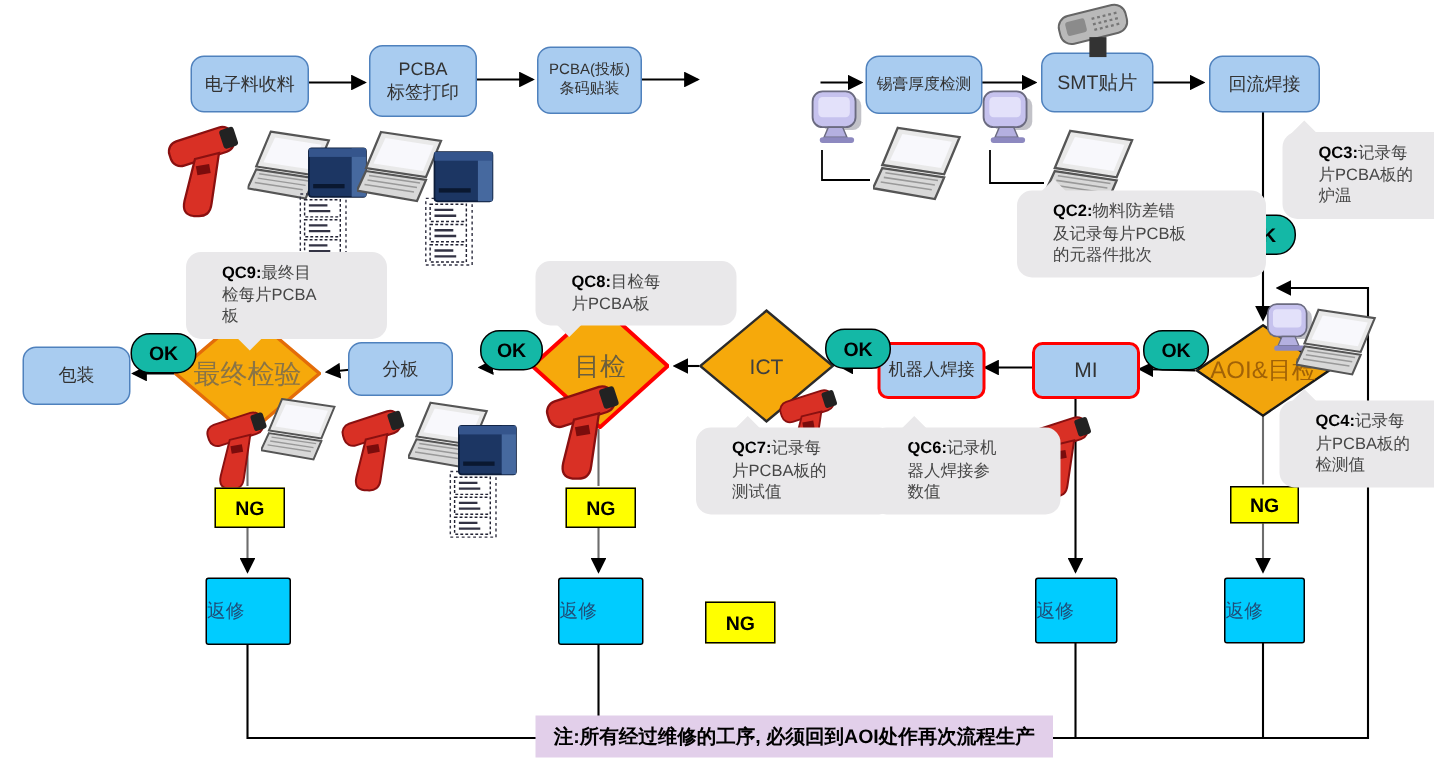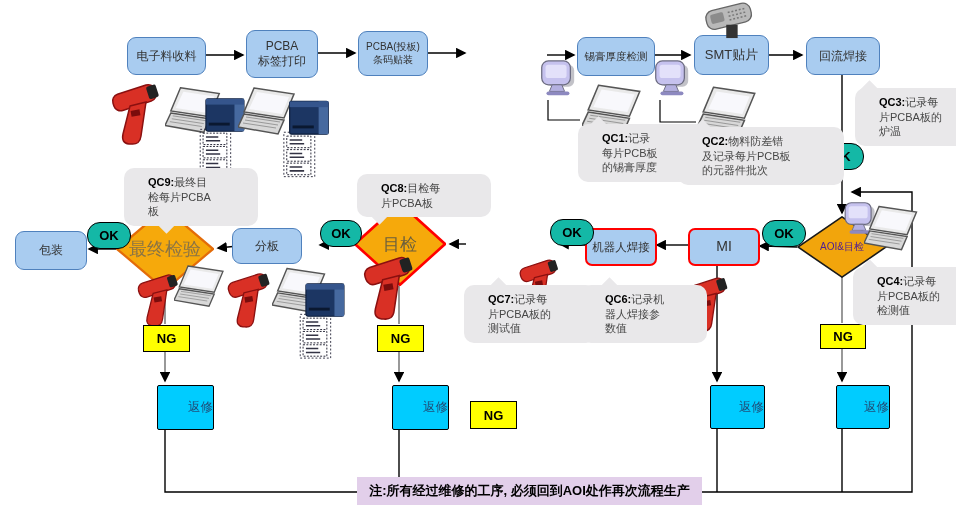--- a/index.html
+++ b/index.html
@@ -3,21 +3,21 @@
 <meta charset="utf-8">
 <style>
   html,body{margin:0;padding:0;background:#fff;font-family:"Liberation Sans","DejaVu Sans",sans-serif;}
   #stage{position:relative;width:956px;height:511px;background:#fff;overflow:hidden;}
   #wires{position:absolute;left:0;top:0;z-index:1;}
   .pbox{position:absolute;z-index:3;background:#A9CCF0;border:1.6px solid #4F81BD;border-radius:9px;
         display:flex;align-items:center;justify-content:center;text-align:center;color:#333;
         font-size:12px;line-height:1.25;white-space:pre-line;}
   .pbox.red{border:2px solid #FF0000;border-radius:7px;}
   .repair{position:absolute;z-index:3;background:#00CCFF;border:1.6px solid #000;border-radius:2px;
-        display:flex;align-items:center;justify-content:flex-end;color:#1F4E79;font-size:12.5px;margin-left:20px;}
+        display:flex;align-items:center;justify-content:flex-start;color:#1F4E79;font-size:12.5px;}
   .chip{position:absolute;z-index:5;display:flex;align-items:center;justify-content:center;
         font-weight:bold;font-size:13px;border:1.6px solid #000;color:#000;}
   .ok{background:#14b8a6;border-radius:13px;} .ng{background:#FFFF00;}
   .diamond{position:absolute;z-index:3;}
   .diamond svg{position:absolute;left:0;top:0;width:100%;height:100%;}
   .dlabel{position:absolute;inset:0;display:flex;align-items:center;justify-content:center;font-size:17px;}
   .callout{position:absolute;z-index:5;background:#E9E8EA;border-radius:10px;padding:7px 24px;
         font-size:11px;color:#474747;line-height:1.32;}
   .callout b{color:#000;font-weight:bold;}
   .callout .ct{white-space:pre-line;}
@@ -97,25 +97,31 @@
         <polygon points="50,1 99,35 50,69 1,35" fill="#F6A90B" stroke="#E36C09" stroke-width="2"></polygon>
       </svg>
     <span class="dlabel" style="color:#8a7445;font-size:18px">最终检验</span>
   </div>
   <div class="diamond" style="left:354px;top:202px;width:92px;height:84px">
     <svg viewBox="0 0 100 70" preserveAspectRatio="none">
         <polygon points="50,1 99,35 50,69 1,35" fill="#F6A90B" stroke="#FF0000" stroke-width="2.4"></polygon>
       </svg>
     <span class="dlabel" style="color:#6b5f3e">目检</span>
   </div>
+  <div class="diamond" style="left:466px;top:206px;width:90px;height:76px">
+    <svg viewBox="0 0 100 70" preserveAspectRatio="none">
+        <polygon points="50,1 99,35 50,69 1,35" fill="#F6A90B" stroke="#2b2b2b" stroke-width="1.6"></polygon>
+      </svg>
+    <span class="dlabel" style="color:#3f3f3f;font-size:14px">ICT</span>
+  </div>
   <div class="diamond" style="left:797px;top:216px;width:90px;height:62px">
     <svg viewBox="0 0 100 70" preserveAspectRatio="none">
         <polygon points="50,1 99,35 50,69 1,35" fill="#F2A50C" stroke="#1a1a1a" stroke-width="1.8"></polygon>
       </svg>
-    <span class="dlabel" style="color:#4c1d95;font-size:10px">AOI&amp;目检</span>
+    <span class="dlabel" style="color:#a16207;font-size:16px">AOI&amp;目检</span>
   </div>
 
   <div class="chip ok" style="left:87px;top:222px;width:42px;height:25px">
       <span>OK</span>
     </div>
   <div class="chip ok" style="left:320px;top:220px;width:40px;height:25px">
       <span>OK</span>
     </div>
   <div class="chip ok" style="left:550px;top:219px;width:42px;height:25px">
       <span>OK</span>
@@ -146,26 +152,20 @@
   <div class="repair" style="left:372px;top:385px;width:55px;height:43px">
       <span>返修</span>
     </div>
   <div class="repair" style="left:690px;top:385px;width:53px;height:42px">
       <span>返修</span>
     </div>
   <div class="repair" style="left:816px;top:385px;width:52px;height:42px">
       <span>返修</span>
     </div>
 
-  <div class="callout" style="left:578px;top:124px;width:80px">
-    <div class="tail" style="top:-5px;left:14px"></div>
-    <b>QC1:</b><span class="ct">记录
-每片PCB板
-的锡膏厚度</span>
-  </div>
   <div class="callout" style="left:678px;top:127px;width:118px">
     <div class="tail" style="top:-5px;left:18px"></div>
     <b>QC2:</b><span class="ct">物料防差错
 及记录每片PCB板
 的元器件批次</span>
   </div>
   <div class="callout" style="left:855px;top:88px;width:86px">
     <div class="tail" style="top:-5px;left:8px"></div>
     <b>QC3:</b><span class="ct">记录每
 片PCBA板的

